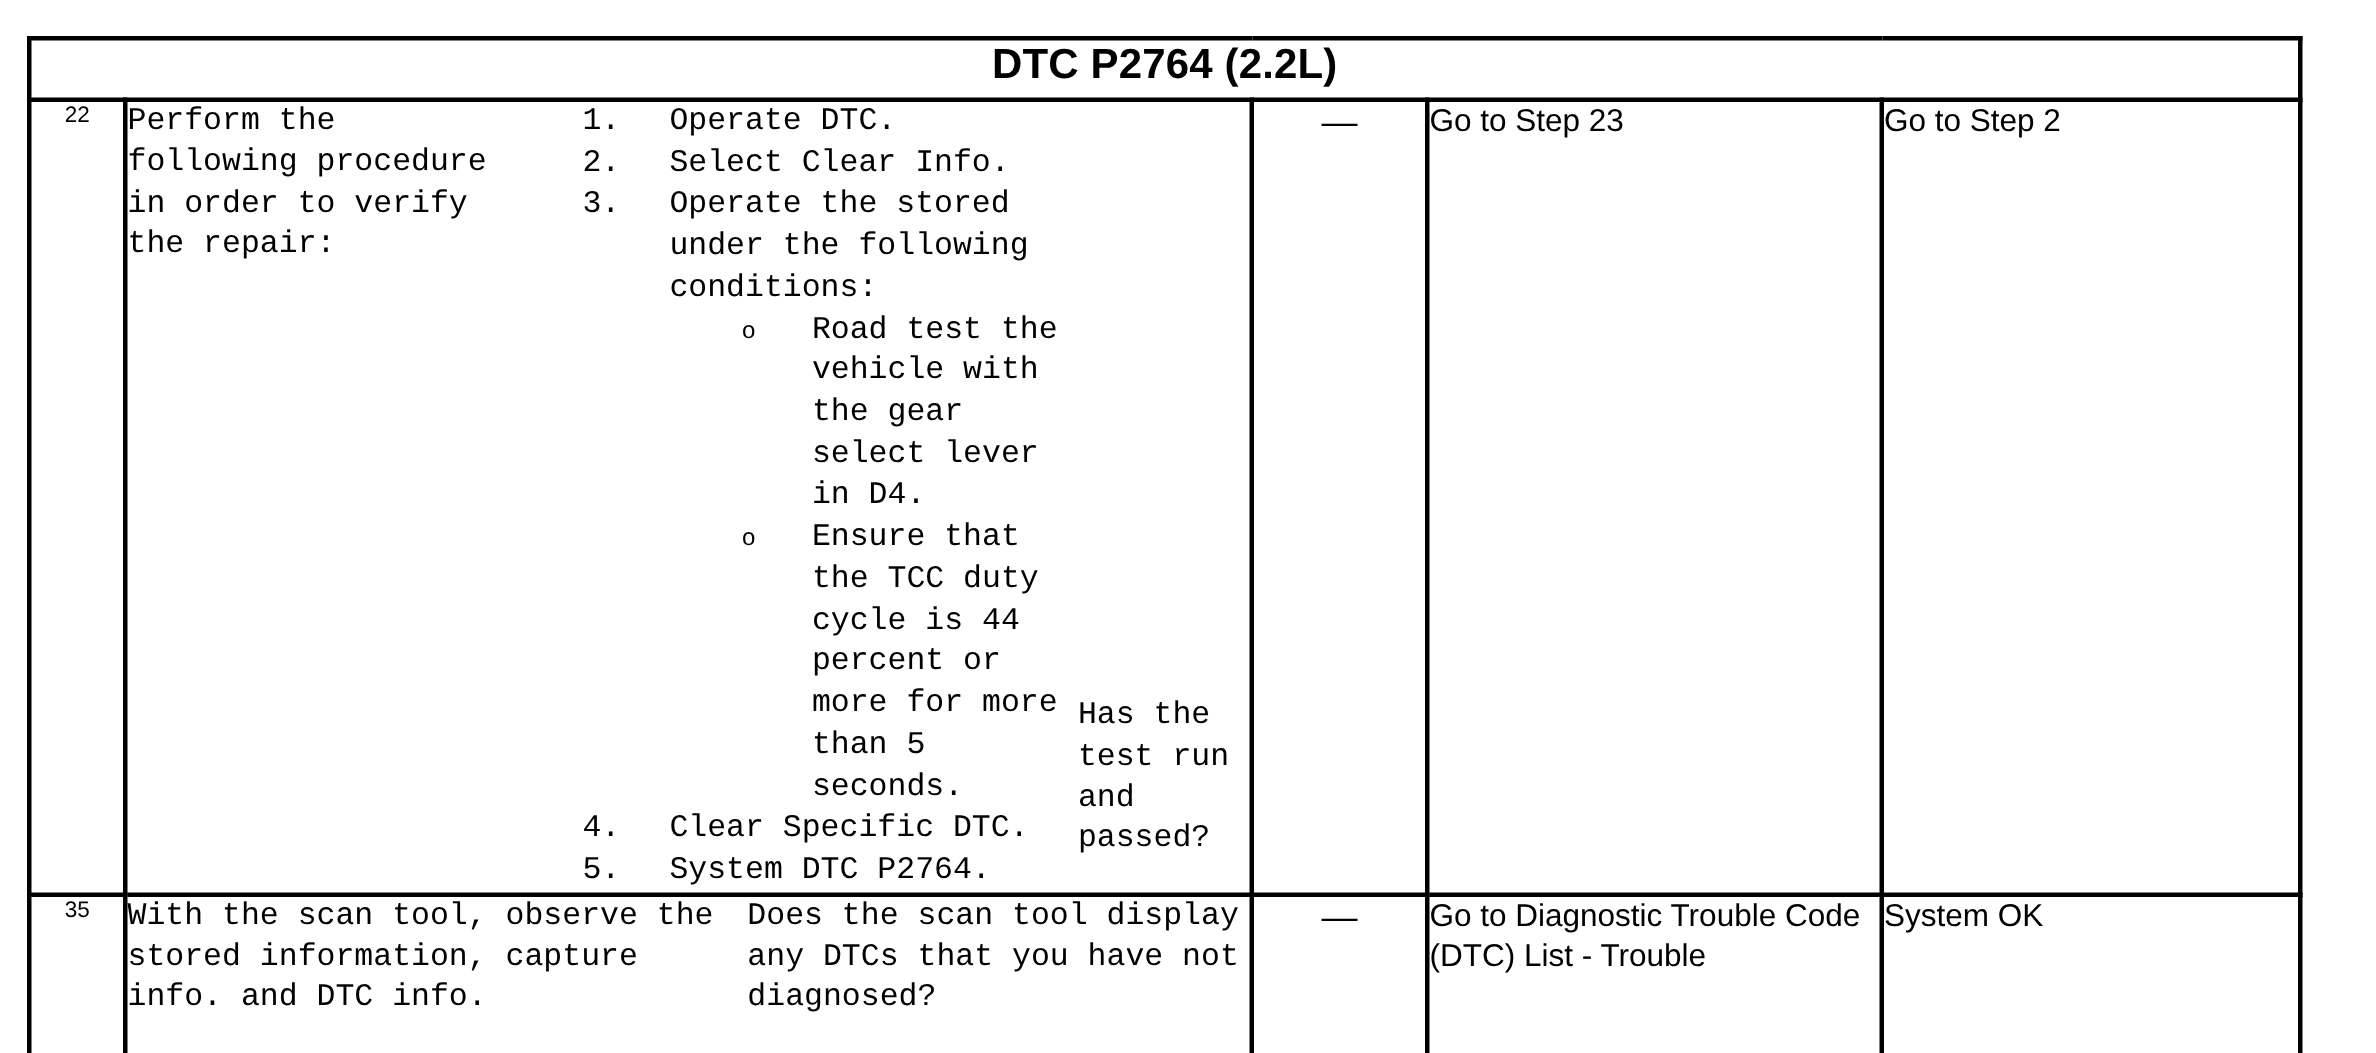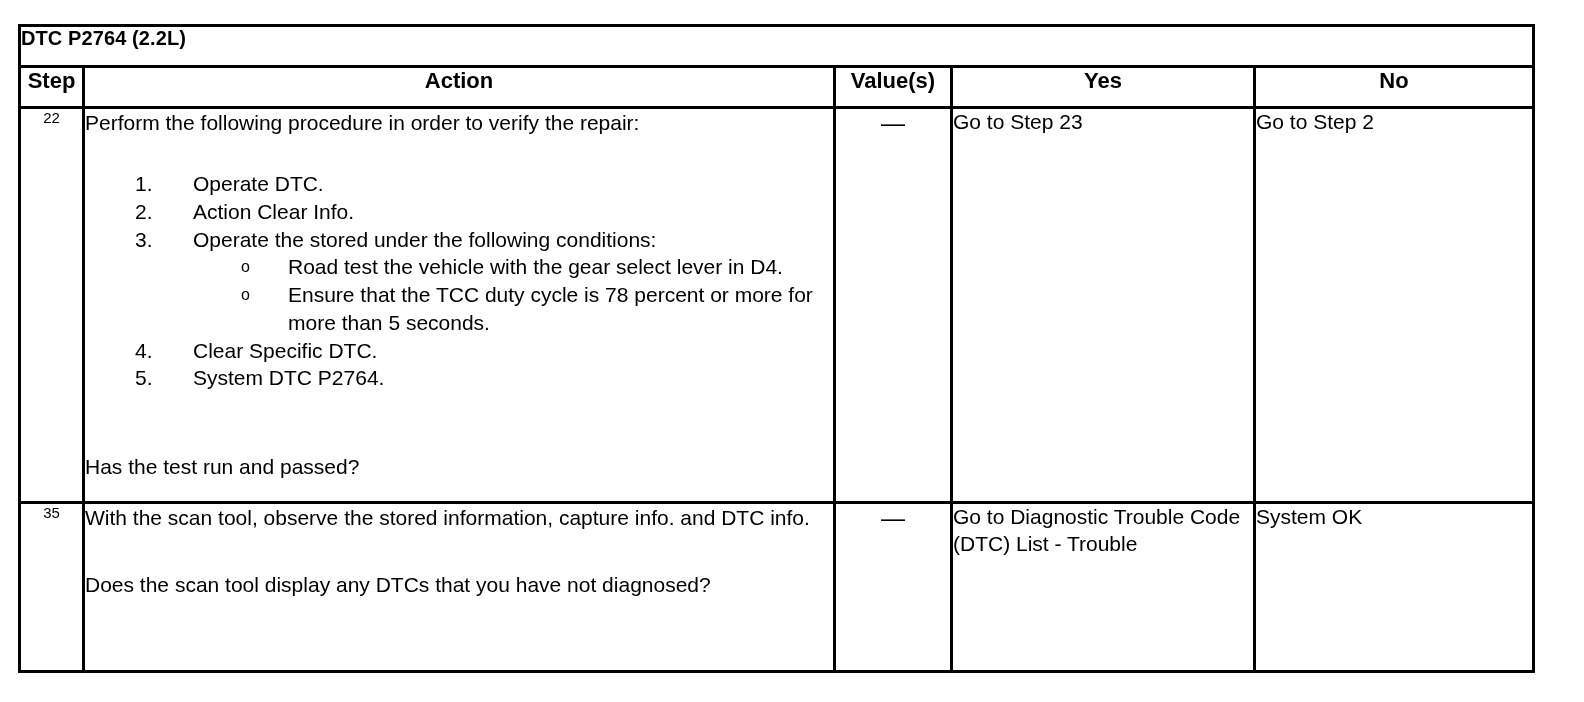--- a/index.html
+++ b/index.html
@@ -45,23 +45,23 @@
   
   col.c-step    { width: 64px;  }
   col.c-action  { width: 751px; }
   col.c-value   { width: 117px; }
   col.c-yes     { width: 303px; }
   col.c-no      { width: 279px; }
 
   
   .title-cell {
     height: 38px;
-    text-align: left;
-    vertical-align: middle;
-    font-size: 20px;
+    text-align: center;
+    vertical-align: middle;
+    font-size: 28px;
     font-weight: bold;
     letter-spacing: 0.1px;
   }
 
   
   .head-cell {
     height: 38px;
     text-align: center;
     vertical-align: middle;
     font-size: 22px;
@@ -93,21 +93,22 @@
   }
 
   
   .row-22 > td { height: 392px; }
   .row-23 > td { height: 166px; }
 
   .action-inner {
     position: relative;
     height: 100%;
     display: flex;
-    flex-direction: column;
+    flex-direction: row;
+    font-family: Liberation Mono, monospace;
   }
   .action-lead {
     margin: 0 0 0 0;
   }
   .spacer-gap { height: 34px; }
 
   
   ol.proc-list {
     margin: 0;
     padding: 0;
@@ -166,57 +167,50 @@
       <col class="c-value">
       <col class="c-yes">
       <col class="c-no">
     </colgroup>
 
     <tbody>
         <tr>
       <td class="title-cell" colspan="5">DTC P2764 (2.2L)</td>
     </tr>
 
-    <tr>
-      <th class="head-cell">Step</th>
-      <th class="head-cell">Action</th>
-      <th class="head-cell">Value(s)</th>
-      <th class="head-cell">Yes</th>
-      <th class="head-cell">No</th>
-    </tr>
 
     <tr class="row-22">
       <td class="step-cell">22</td>
 
       <td class="action-cell">
         <div class="action-inner">
           <p class="action-lead">Perform the following procedure in order to verify the repair:</p>
 
           <div class="spacer-gap"></div>
 
           <ol class="proc-list">
             <li>
               <span class="marker">1.</span>
               <span>Operate DTC.</span>
             </li>
             <li>
               <span class="marker">2.</span>
-              <span>Action Clear Info.</span>
+              <span>Select Clear Info.</span>
             </li>
             <li>
               <span class="marker">3.</span>
               <span>Operate the stored under the following conditions:</span>
               <ul class="sub-list">
                 <li>
                   <span class="bullet">o</span>
                   <span>Road test the vehicle with the gear select lever in D4.</span>
                 </li>
                 <li>
                   <span class="bullet">o</span>
-                  <span>Ensure that the TCC duty cycle is 78 percent or more for more than 5 seconds.</span>
+                  <span>Ensure that the TCC duty cycle is 44 percent or more for more than 5 seconds.</span>
                 </li>
               </ul>
             </li>
             <li>
               <span class="marker">4.</span>
               <span>Clear Specific DTC.</span>
             </li>
             <li>
               <span class="marker">5.</span>
               <span>System DTC P2764.</span>

